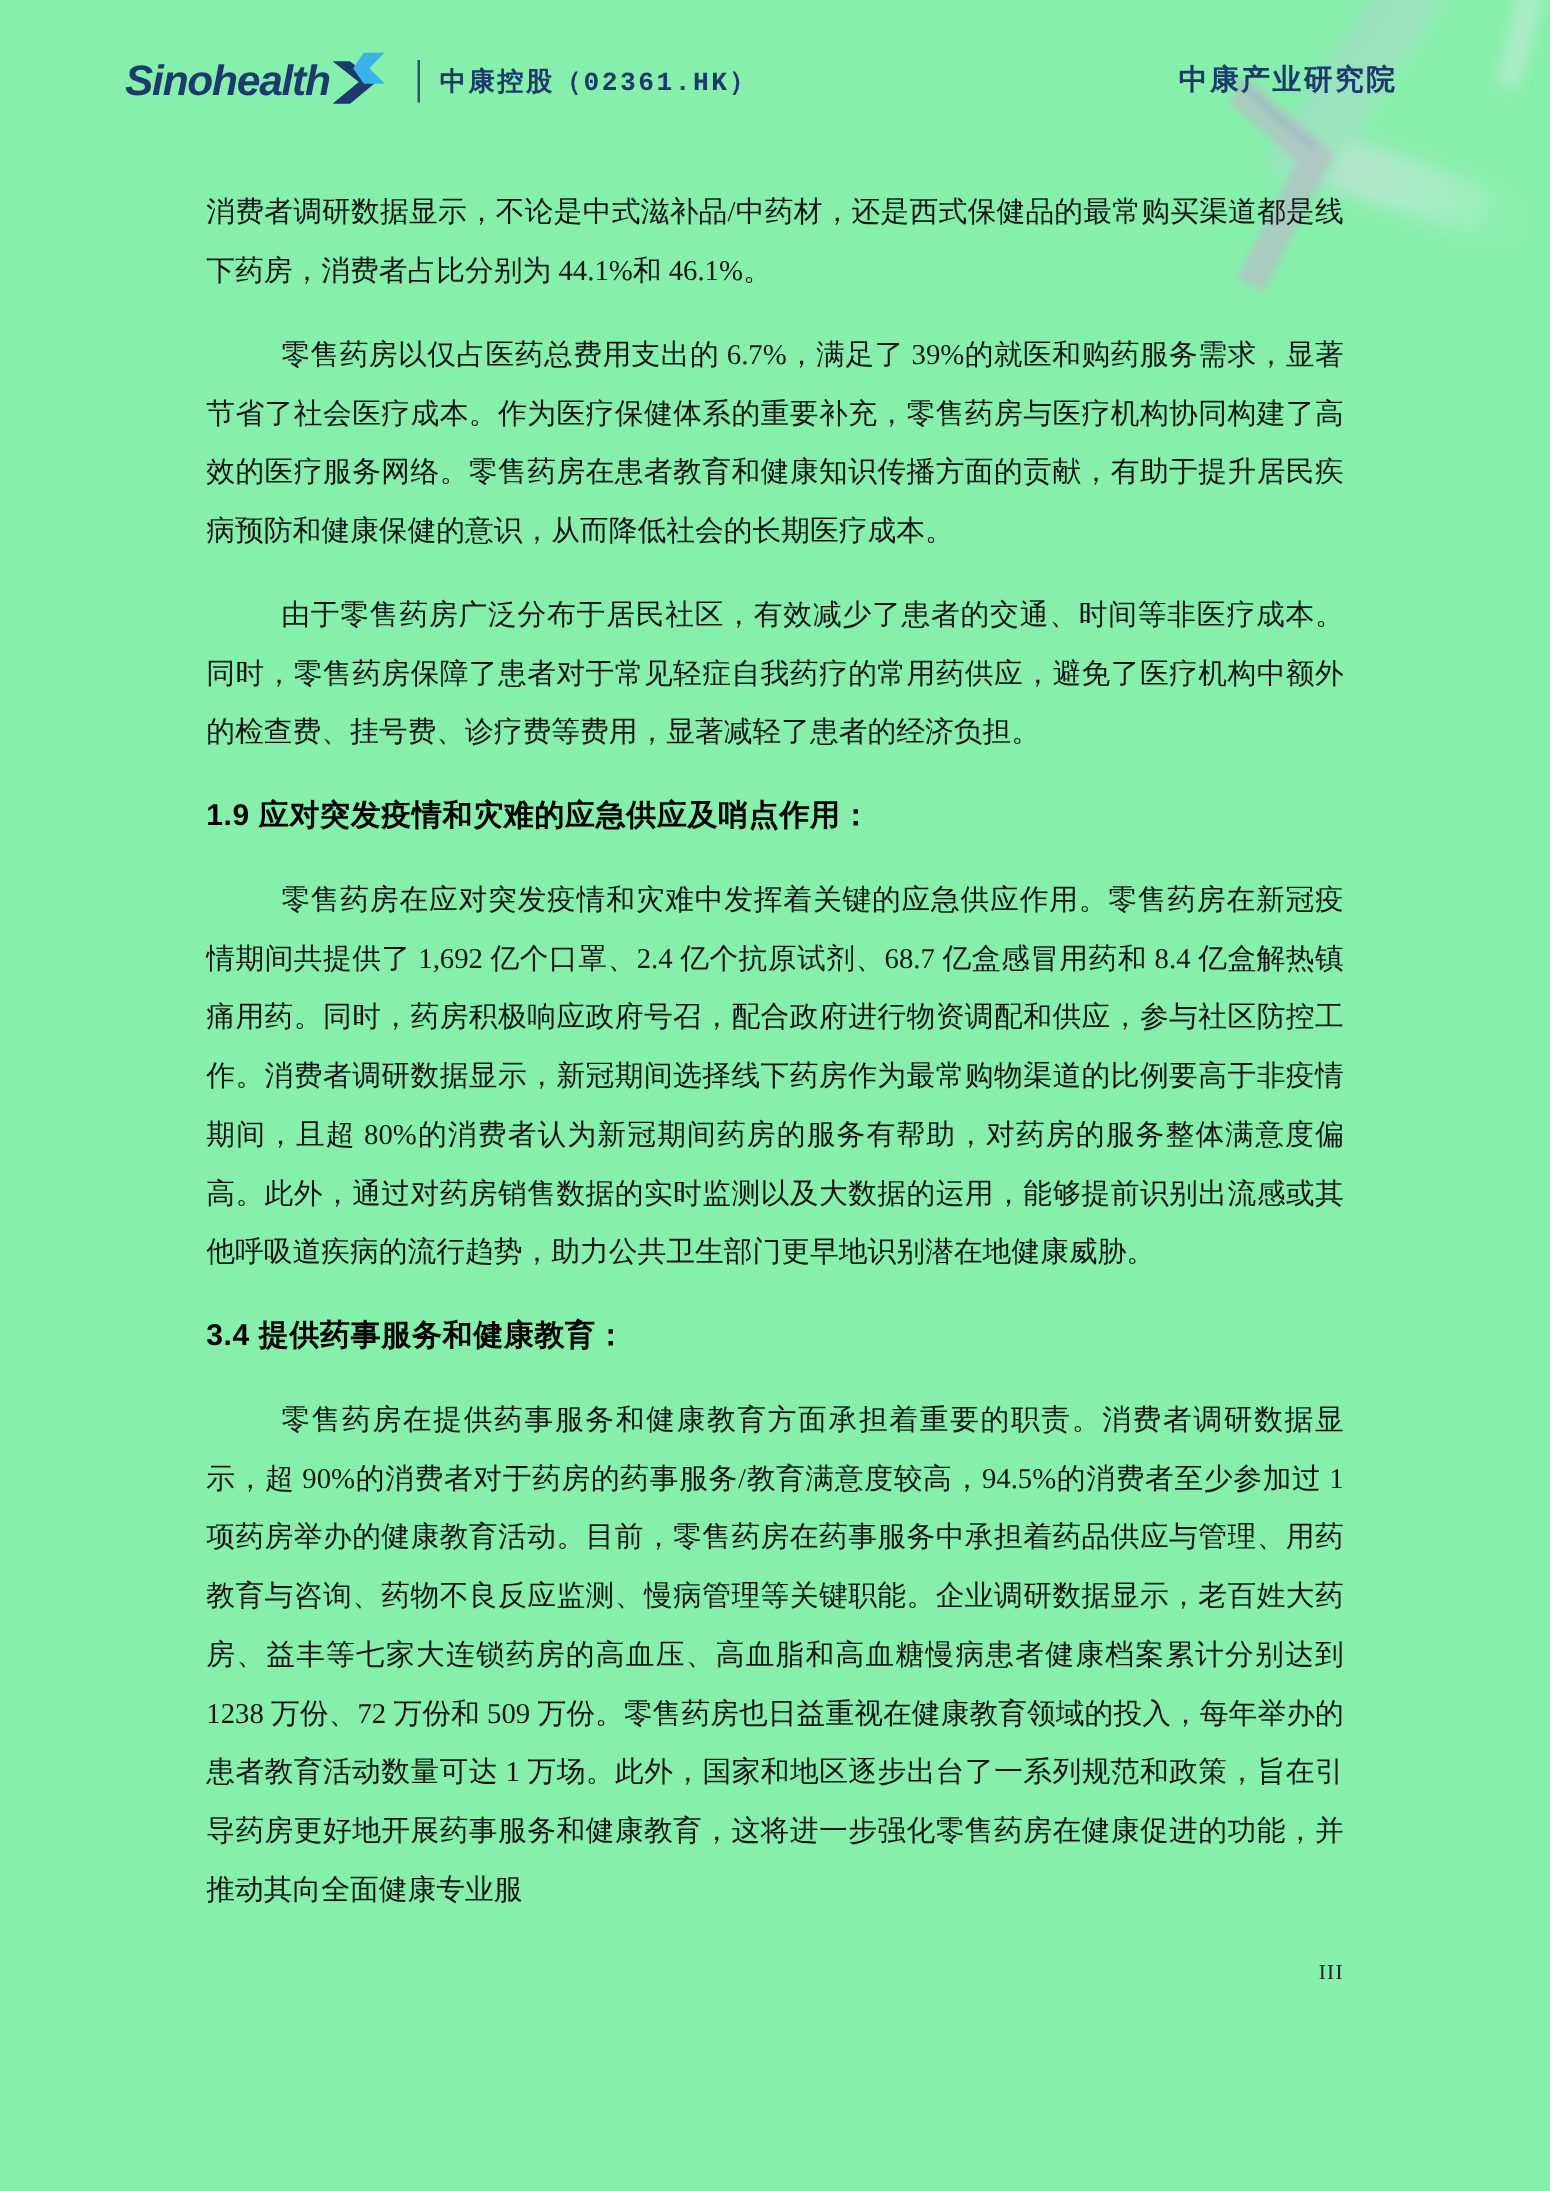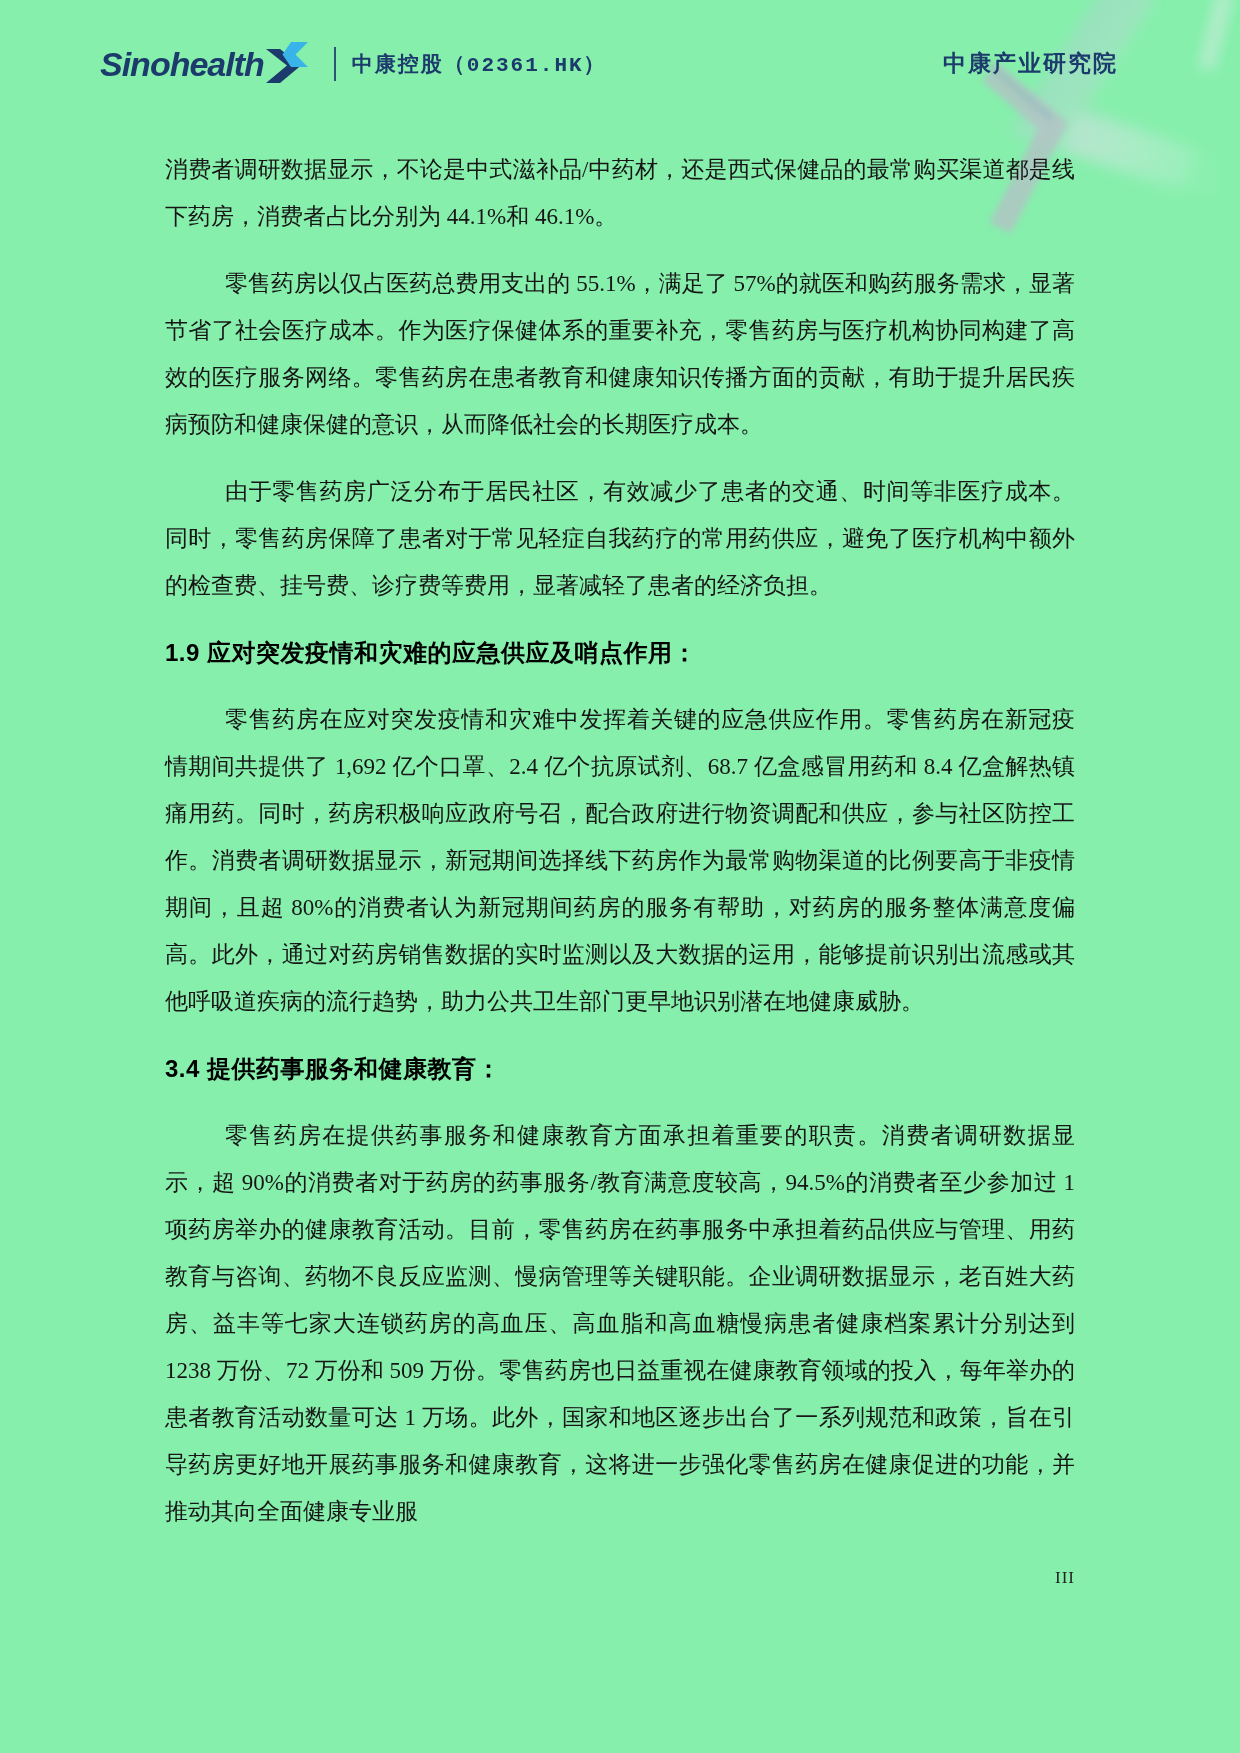--- a/index.html
+++ b/index.html
@@ -126,21 +126,21 @@
         </svg>
       </span>
       <span class="header-divider"></span>
       <span class="company-name">中康控股（02361.HK）</span>
     </div>
     <div class="institute-name">中康产业研究院</div>
   </header>
 
   <main class="doc-body">
     <p>消费者调研数据显示，不论是中式滋补品/中药材，还是西式保健品的最常购买渠道都是线下药房，消费者占比分别为 44.1%和 46.1%。</p>
-    <p class="indent">零售药房以仅占医药总费用支出的 55.1%，满足了 57%的就医和购药服务需求，显著节省了社会医疗成本。作为医疗保健体系的重要补充，零售药房与医疗机构协同构建了高效的医疗服务网络。零售药房在患者教育和健康知识传播方面的贡献，有助于提升居民疾病预防和健康保健的意识，从而降低社会的长期医疗成本。</p>
+    <p class="indent">零售药房以仅占医药总费用支出的 6.7%，满足了 39%的就医和购药服务需求，显著节省了社会医疗成本。作为医疗保健体系的重要补充，零售药房与医疗机构协同构建了高效的医疗服务网络。零售药房在患者教育和健康知识传播方面的贡献，有助于提升居民疾病预防和健康保健的意识，从而降低社会的长期医疗成本。</p>
     <p class="indent">由于零售药房广泛分布于居民社区，有效减少了患者的交通、时间等非医疗成本。同时，零售药房保障了患者对于常见轻症自我药疗的常用药供应，避免了医疗机构中额外的检查费、挂号费、诊疗费等费用，显著减轻了患者的经济负担。</p>
     <h3 class="sec-heading">1.9 应对突发疫情和灾难的应急供应及哨点作用：</h3>
     <p class="indent">零售药房在应对突发疫情和灾难中发挥着关键的应急供应作用。零售药房在新冠疫情期间共提供了 1,692 亿个口罩、2.4 亿个抗原试剂、68.7 亿盒感冒用药和 8.4 亿盒解热镇痛用药。同时，药房积极响应政府号召，配合政府进行物资调配和供应，参与社区防控工作。消费者调研数据显示，新冠期间选择线下药房作为最常购物渠道的比例要高于非疫情期间，且超 80%的消费者认为新冠期间药房的服务有帮助，对药房的服务整体满意度偏高。此外，通过对药房销售数据的实时监测以及大数据的运用，能够提前识别出流感或其他呼吸道疾病的流行趋势，助力公共卫生部门更早地识别潜在地健康威胁。</p>
     <h3 class="sec-heading">3.4 提供药事服务和健康教育：</h3>
     <p class="indent">零售药房在提供药事服务和健康教育方面承担着重要的职责。消费者调研数据显示，超 90%的消费者对于药房的药事服务/教育满意度较高，94.5%的消费者至少参加过 1 项药房举办的健康教育活动。目前，零售药房在药事服务中承担着药品供应与管理、用药教育与咨询、药物不良反应监测、慢病管理等关键职能。企业调研数据显示，老百姓大药房、益丰等七家大连锁药房的高血压、高血脂和高血糖慢病患者健康档案累计分别达到 1238 万份、72 万份和 509 万份。零售药房也日益重视在健康教育领域的投入，每年举办的患者教育活动数量可达 1 万场。此外，国家和地区逐步出台了一系列规范和政策，旨在引导药房更好地开展药事服务和健康教育，这将进一步强化零售药房在健康促进的功能，并推动其向全面健康专业服</p>
   </main>
 
   <footer class="page-footer">
     <span>III</span>
   </footer>

